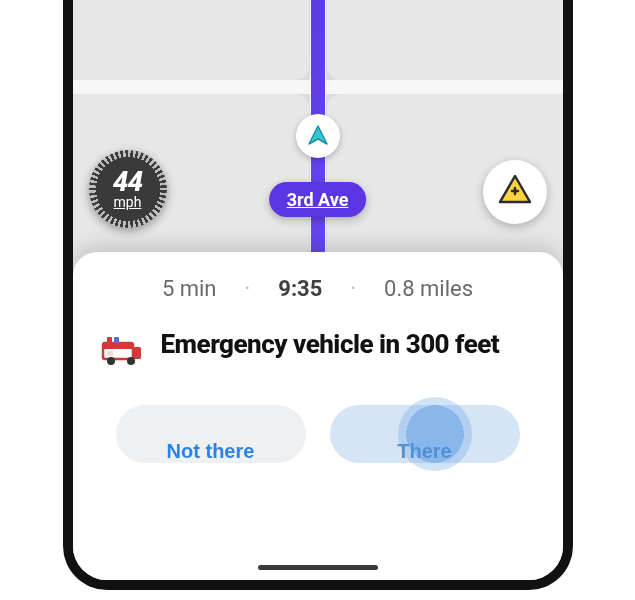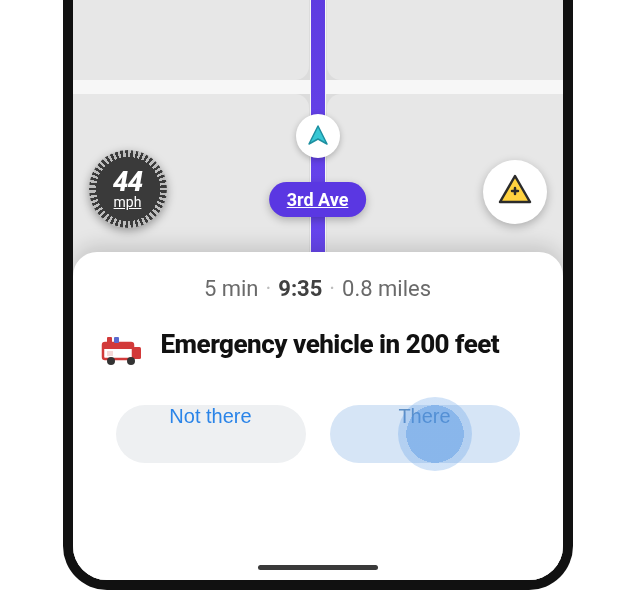--- a/index.html
+++ b/index.html
@@ -135,21 +135,21 @@
     top: 262px;
     background: #fff;
     border-radius: 24px 24px 0 0;
     box-shadow: 0 -6px 20px rgba(0,0,0,.15);
     padding: 24px 28px 48px;
   }
   .trip-row {
     display: flex;
     align-items: center;
     justify-content: center;
-    gap: 7px;
+    gap: 28px;
     color: #6a6a6a;
     font-size: 22px;
   }
   .trip-row .dot { color: #bdbdbd; }
   .trip-row .strong { color: #404040; font-weight: 700; }
   .alert-row {
     display: flex;
     align-items: flex-start;
     gap: 18px;
     margin-top: 28px;
@@ -172,24 +172,24 @@
     gap: 24px;
     margin-top: 38px;
     justify-content: center;
   }
   .btn {
     position: relative;
     flex: 0 0 190px;
     height: 58px;
     border-radius: 999px;
     display: flex;
-    align-items: flex-start;
+    align-items: flex-end;
     justify-content: center;
     font-size: 20px;
-    font-weight: 400;
+    font-weight: 700;
     cursor: pointer;
     border: none;
   }
   .btn-notthere { background: #eef0f2; color: #2a84e8; }
   .btn-there    { background: #d6e5f6; color: #5e8fc5; }
   .touch-ripple {
     position: absolute;
     right: 48px;
     top: 50%;
     width: 74px;
@@ -267,21 +267,21 @@
           <rect x="2" y="10" width="30" height="16" rx="2" fill="#fff" stroke="#d23a3a" stroke-width="2.5"></rect>
           <rect x="2" y="10" width="30" height="6" fill="#d23a3a"></rect>
           <rect x="32" y="14" width="8" height="12" rx="1.5" fill="#d23a3a"></rect>
           <rect x="6" y="4" width="5" height="6" rx="1" fill="#d23a3a"></rect>
           <rect x="13" y="4" width="5" height="6" rx="1" fill="#5a6acf"></rect>
           <circle cx="10" cy="28" r="4" fill="#333"></circle>
           <circle cx="30" cy="28" r="4" fill="#333"></circle>
           <rect x="6" y="18" width="6" height="5" fill="#d23a3a" opacity=".2"></rect>
         </svg>
       </span>
-      <div class="alert-text">Emergency vehicle in 200 feet</div>
+      <div class="alert-text">Emergency vehicle in 300 feet</div>
     </div>
 
     <div class="btn-row">
       <button class="btn btn-notthere">
         <span>Not there</span>
       </button>
       <button class="btn btn-there">
         <span class="touch-ripple"></span>
         <span>There</span>
       </button>

